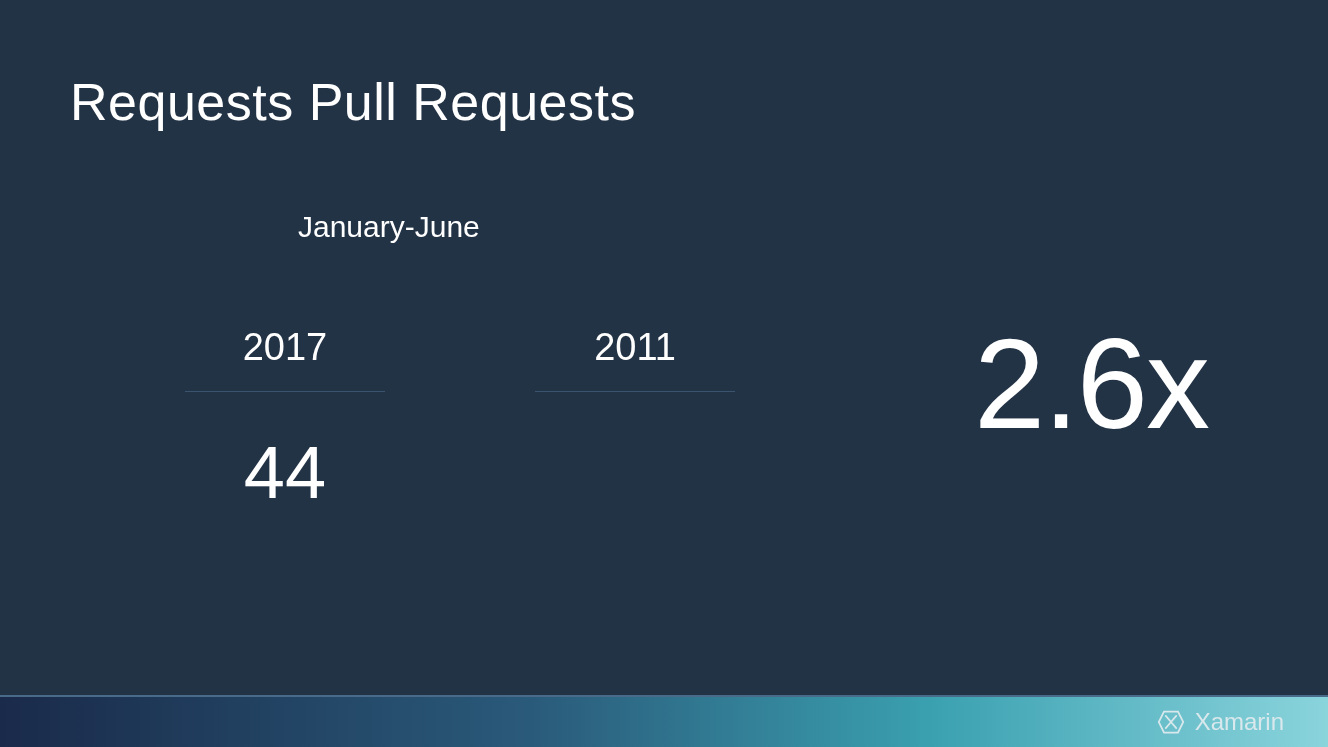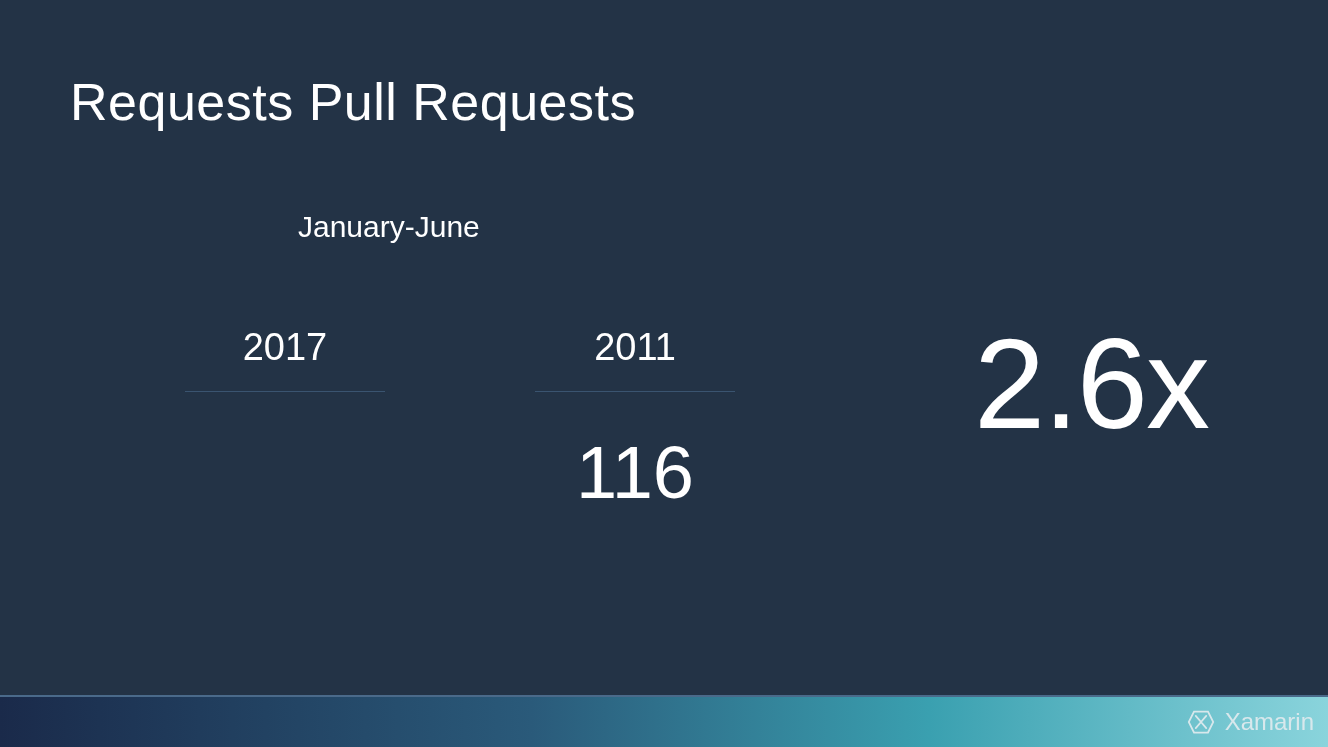--- a/index.html
+++ b/index.html
@@ -73,21 +73,21 @@
       position: absolute;
       bottom: 0;
       left: 0;
       width: 100%;
       height: 52px;
       background: linear-gradient(90deg, #1a2a4a 0%, #2a5a7a 40%, #3aa0b0 70%, #8ad4dc 100%);
       border-top: 2px solid #4a6a8a;
       display: flex;
       align-items: center;
       justify-content: flex-end;
-      padding-right: 14px;
+      padding-right: 44px;
     }
     .brand {
       display: flex;
       align-items: center;
       gap: 10px;
     }
     .brand-icon {
       width: 28px;
       height: 28px;
     }
@@ -101,25 +101,25 @@
 <body>
 
 <div class="slide-title">Requests Pull Requests</div>
 
 <div class="subtitle">January-June</div>
 
 <div class="stats-container">
   <div class="stat-column">
     <div class="stat-year">2017</div>
     <div class="stat-divider"></div>
+    <div class="stat-value">44</div>
   </div>
   <div class="stat-column">
     <div class="stat-year">2011</div>
     <div class="stat-divider"></div>
-    <div class="stat-value">116</div>
   </div>
 </div>
 
 <div class="multiplier">2.6x</div>
 
 <div class="footer-bar">
   <div class="brand">
     <svg class="brand-icon" viewBox="0 0 32 32">
       <polygon points="8,4 24,4 30,16 24,28 8,28 2,16" fill="none" stroke="#d8e8ec" stroke-width="2"></polygon>
       <path d="M 10 9 L 16 16 L 10 23 M 22 9 L 16 16 L 22 23" fill="none" stroke="#d8e8ec" stroke-width="2" stroke-linecap="round"></path>

